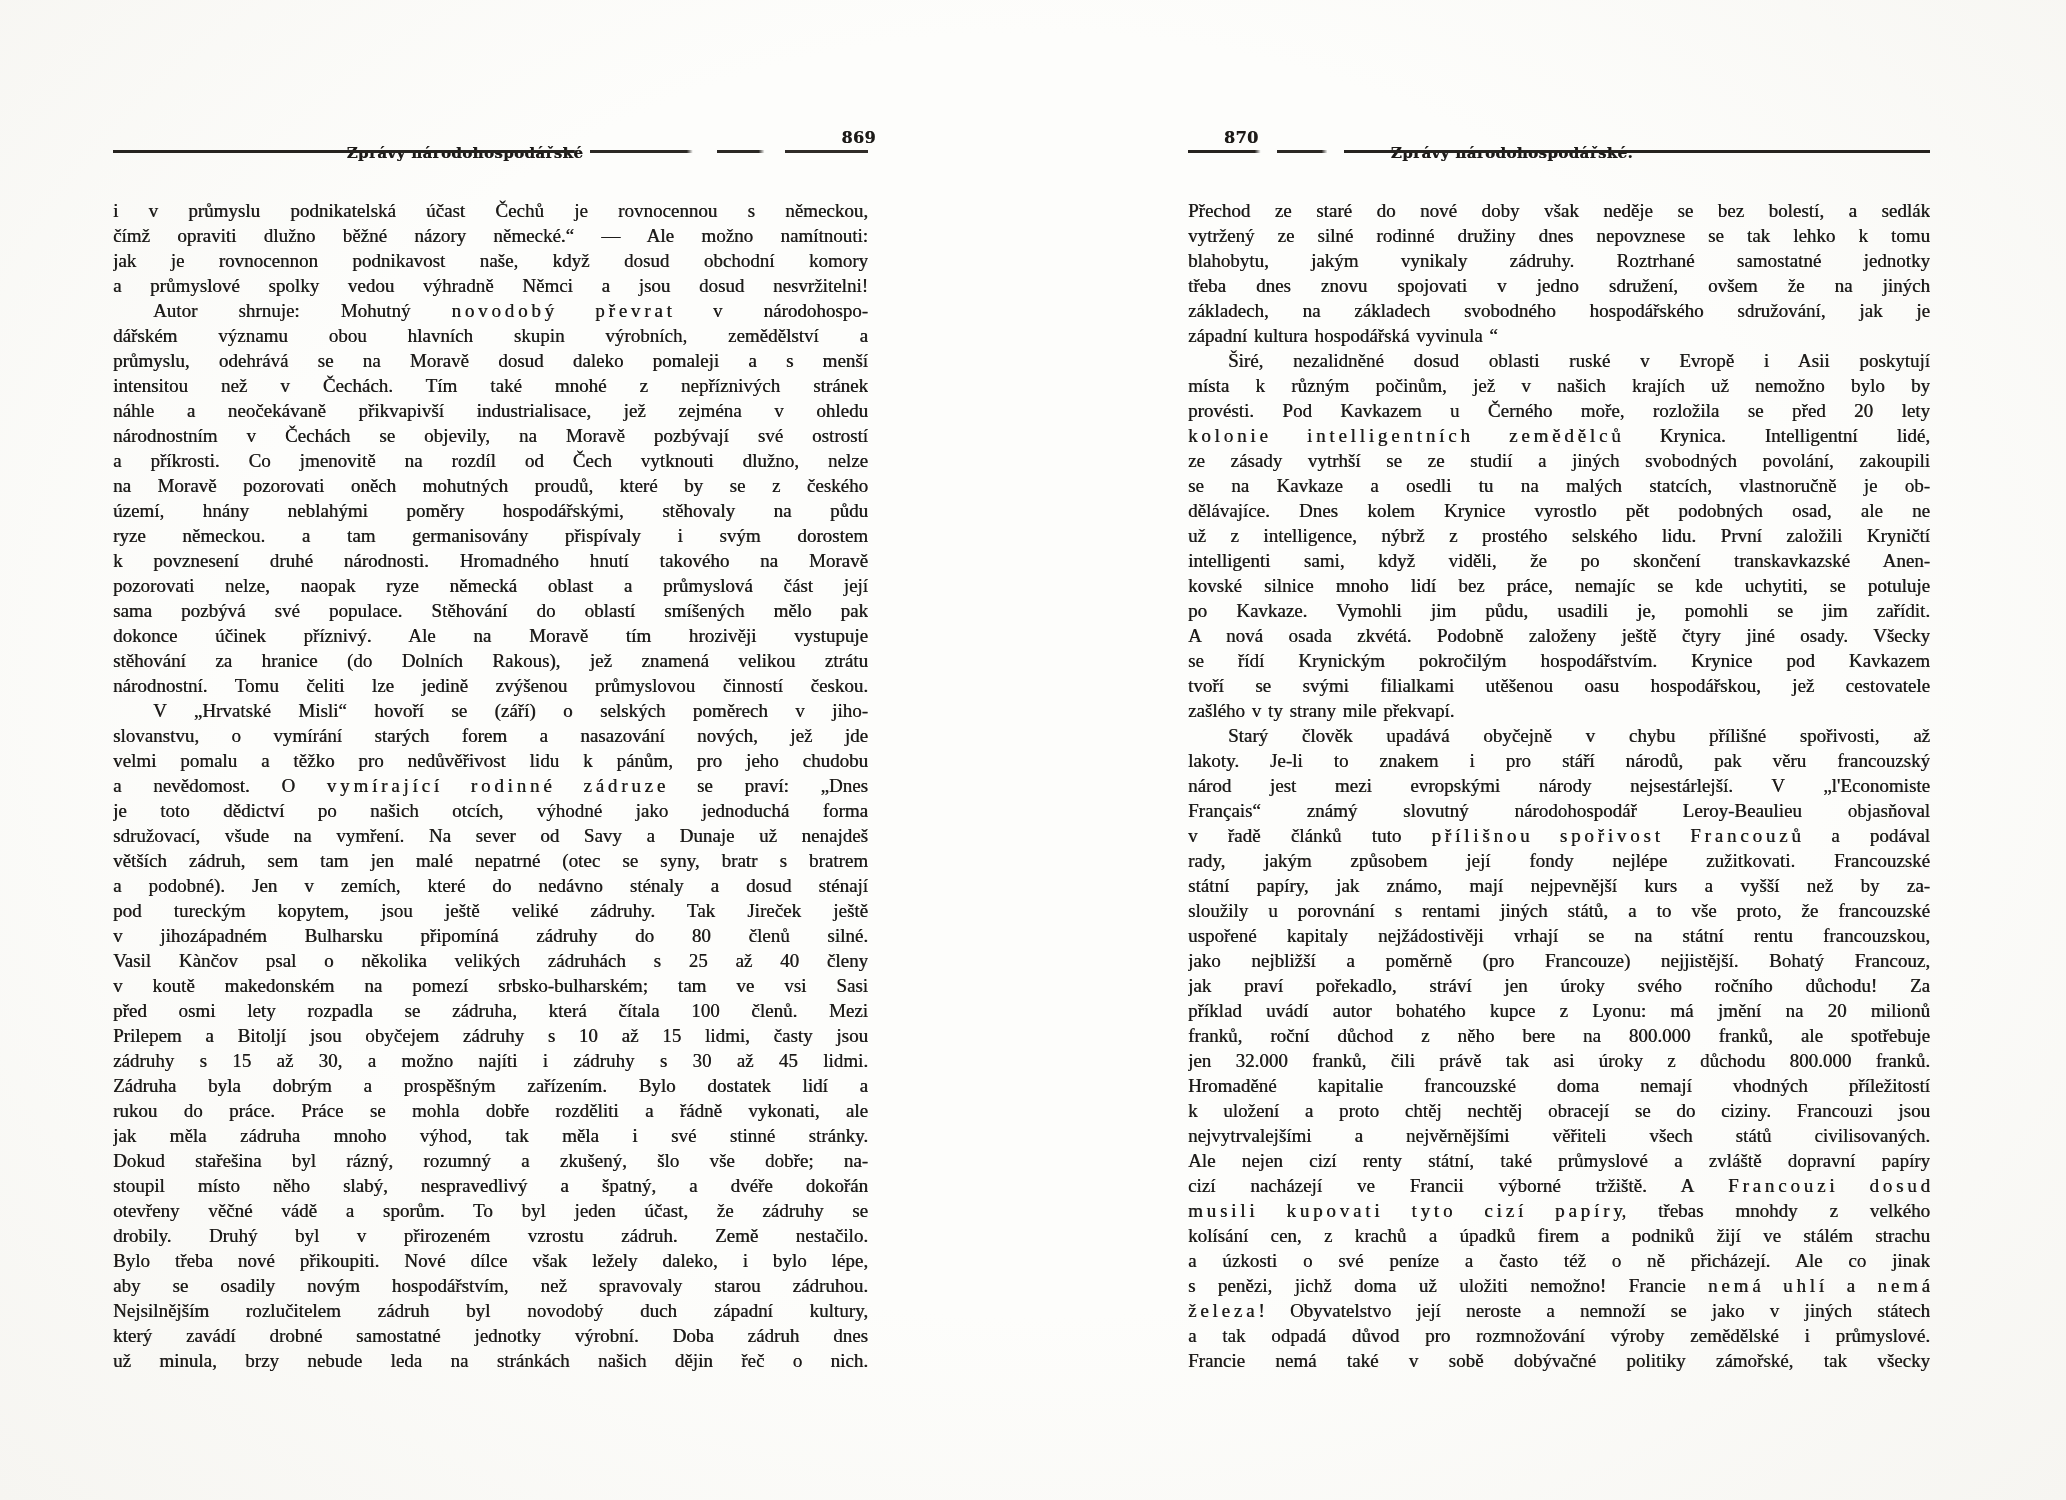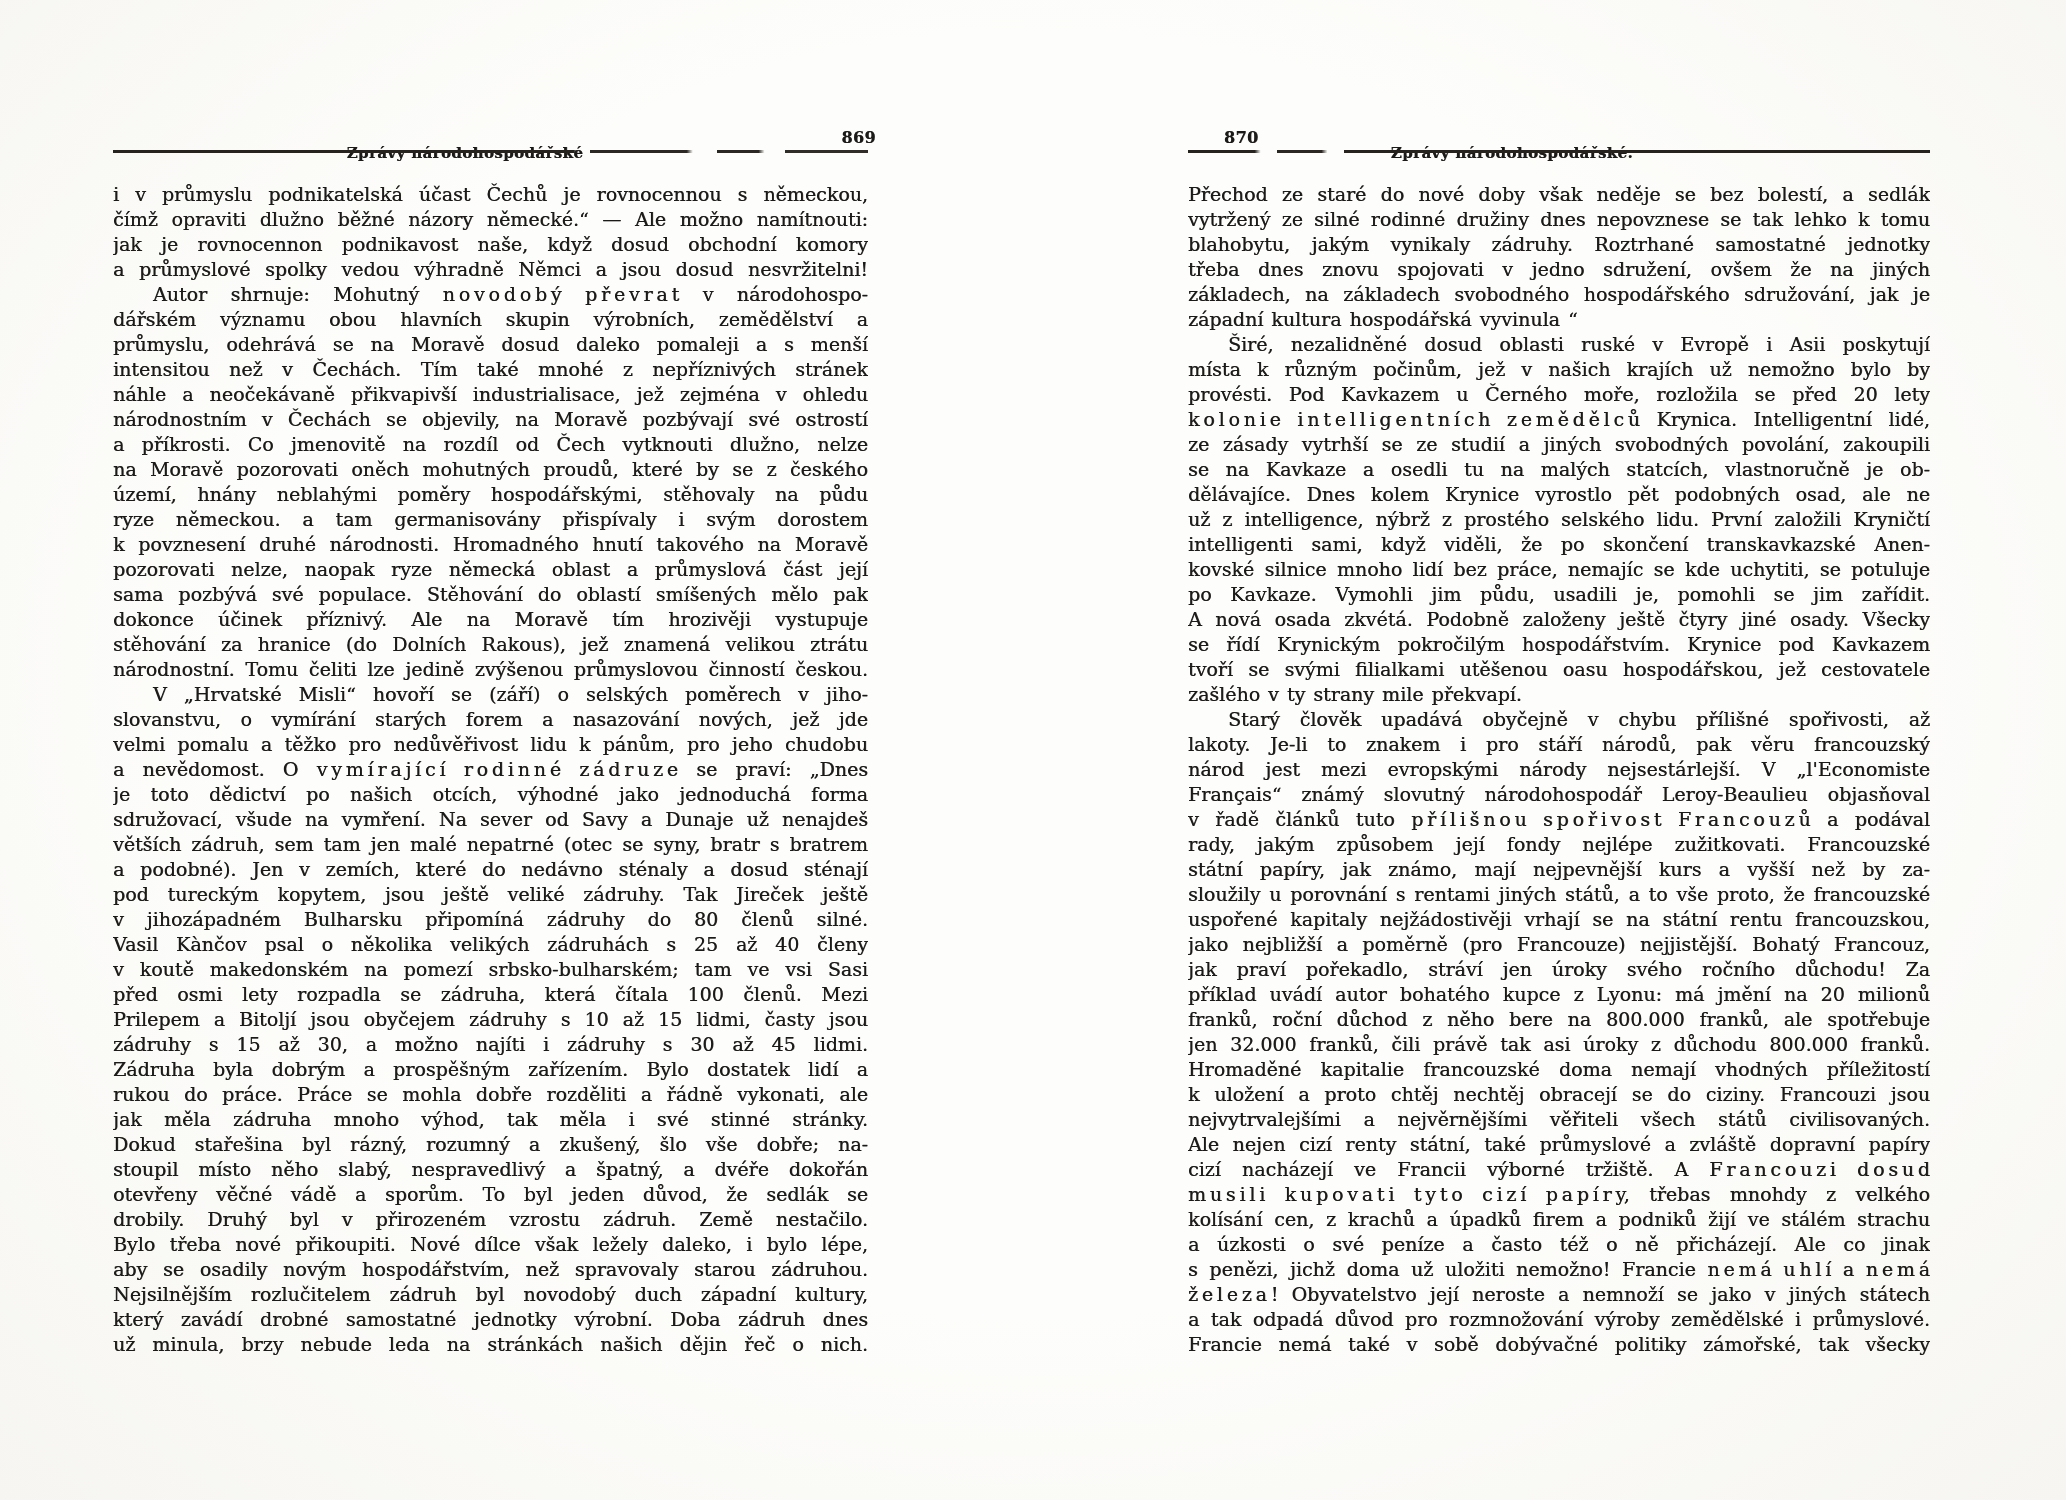--- a/index.html
+++ b/index.html
@@ -27,21 +27,21 @@
   #page-869 .rule{background:linear-gradient(90deg,
       #26231f 0%, #26231f 61%, rgba(38,35,31,0) 61.8%, rgba(38,35,31,0) 63.2%,
       #2b2824 63.2%, #2b2824 76%, rgba(38,35,31,0) 76.8%, rgba(38,35,31,0) 80%,
       #2b2824 80%, #2b2824 85.5%, rgba(38,35,31,0) 86.3%, rgba(38,35,31,0) 89%,
       #302c28 89%, #302c28 100%);}
   #page-870 .rule{background:linear-gradient(90deg,
       #26231f 0%, #26231f 9%, rgba(38,35,31,0) 9.8%, rgba(38,35,31,0) 12%,
       #2b2824 12%, #2b2824 18%, rgba(38,35,31,0) 18.8%, rgba(38,35,31,0) 21%,
       #26231f 21%, #26231f 100%);}
 
-  .body{position:absolute;top:182px;left:0;right:0;}
+  .body{position:absolute;top:198px;left:0;right:0;font-family:Liberation Serif, serif;}
   .tl{
     font-size:19px;line-height:25px;height:25px;overflow:hidden;
     text-align:justify;text-align-last:justify;
     word-spacing:2px;
     text-shadow:0.4px 0 0 rgba(28,26,24,.8);
   }
   .tl.ind{text-indent:40px;}
   .tl.end{text-align-last:left;}
 </style>
 </head>
@@ -87,21 +87,21 @@
       <div class="tl">Vasil Kànčov psal o několika velikých zádruhách s 25 až 40 členy</div>
       <div class="tl">v koutě makedonském na pomezí srbsko-bulharském; tam ve vsi Sasi</div>
       <div class="tl">před osmi lety rozpadla se zádruha, která čítala 100 členů. Mezi</div>
       <div class="tl">Prilepem a Bitoljí jsou obyčejem zádruhy s 10 až 15 lidmi, časty jsou</div>
       <div class="tl">zádruhy s 15 až 30, a možno najíti i zádruhy s 30 až 45 lidmi.</div>
       <div class="tl">Zádruha byla dobrým a prospěšným zařízením. Bylo dostatek lidí a</div>
       <div class="tl">rukou do práce. Práce se mohla dobře rozděliti a řádně vykonati, ale</div>
       <div class="tl">jak měla zádruha mnoho výhod, tak měla i své stinné stránky.</div>
       <div class="tl">Dokud stařešina byl rázný, rozumný a zkušený, šlo vše dobře; na-</div>
       <div class="tl">stoupil místo něho slabý, nespravedlivý a špatný, a dvéře dokořán</div>
-      <div class="tl">otevřeny věčné vádě a sporům. To byl jeden důvod, že sedlák se</div>
+      <div class="tl">otevřeny věčné vádě a sporům. To byl jeden účast, že zádruhy se</div>
       <div class="tl">drobily. Druhý byl v přirozeném vzrostu zádruh. Země nestačilo.</div>
       <div class="tl">Bylo třeba nové přikoupiti. Nové dílce však ležely daleko, i bylo lépe,</div>
       <div class="tl">aby se osadily novým hospodářstvím, než spravovaly starou zádruhou.</div>
       <div class="tl">Nejsilnějším rozlučitelem zádruh byl novodobý duch západní kultury,</div>
       <div class="tl">který zavádí drobné samostatné jednotky výrobní. Doba zádruh dnes</div>
       <div class="tl">už minula, brzy nebude leda na stránkách našich dějin řeč o nich.</div>
     </div>
 </section>
 
 <section class="page" id="page-870">

